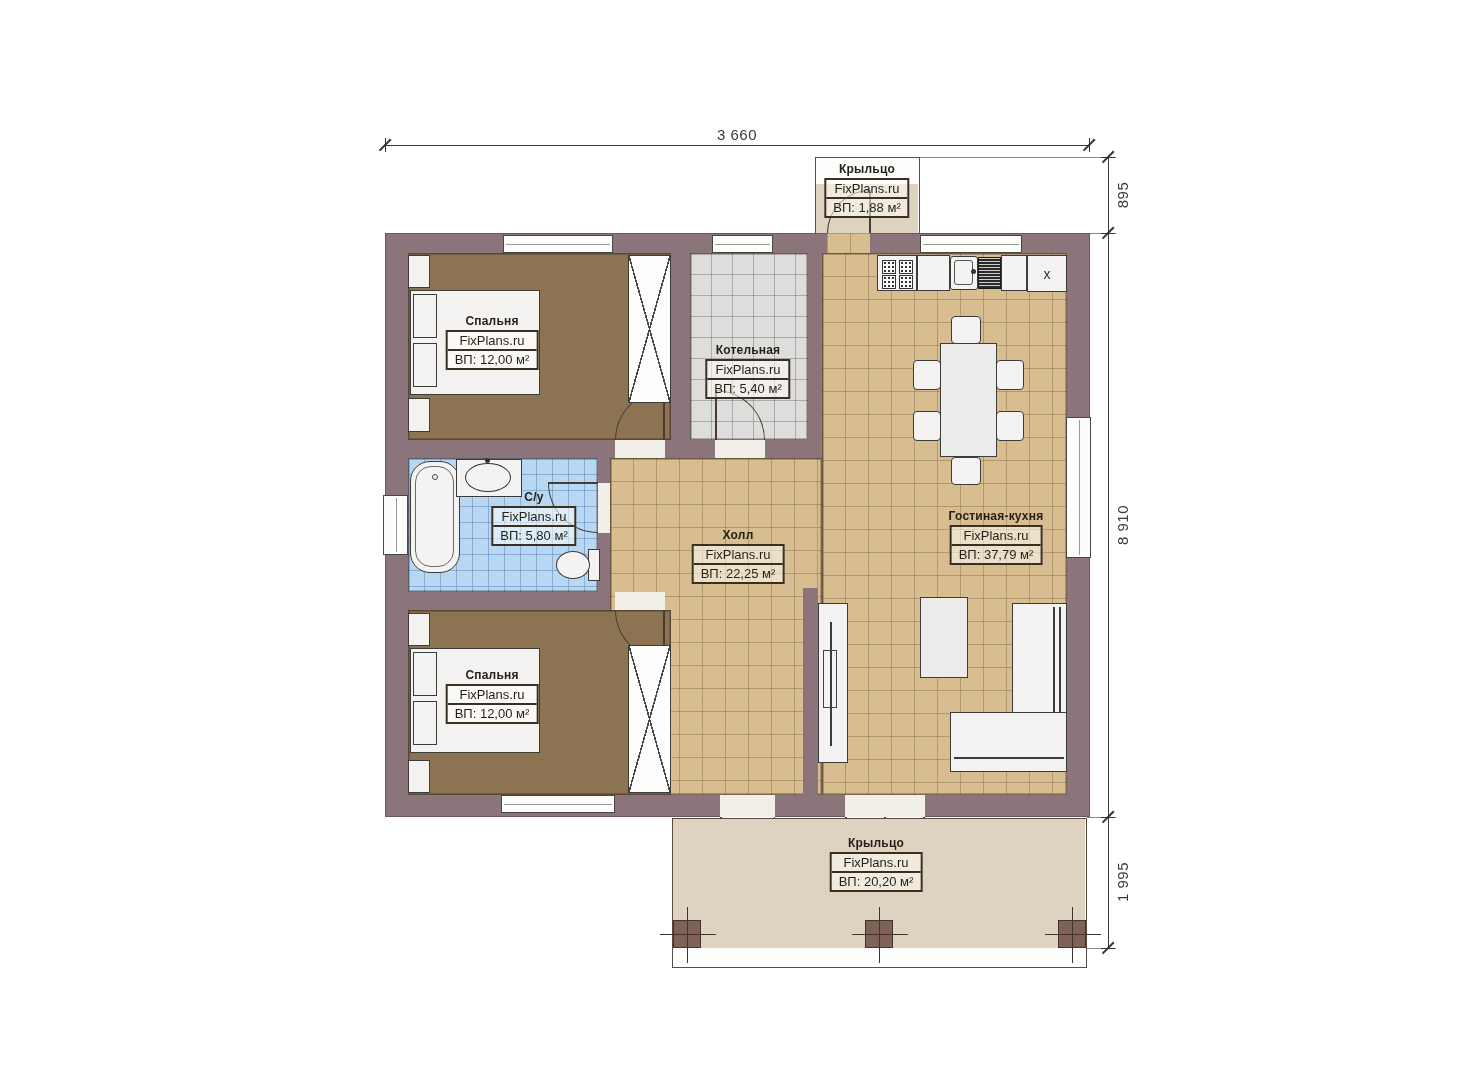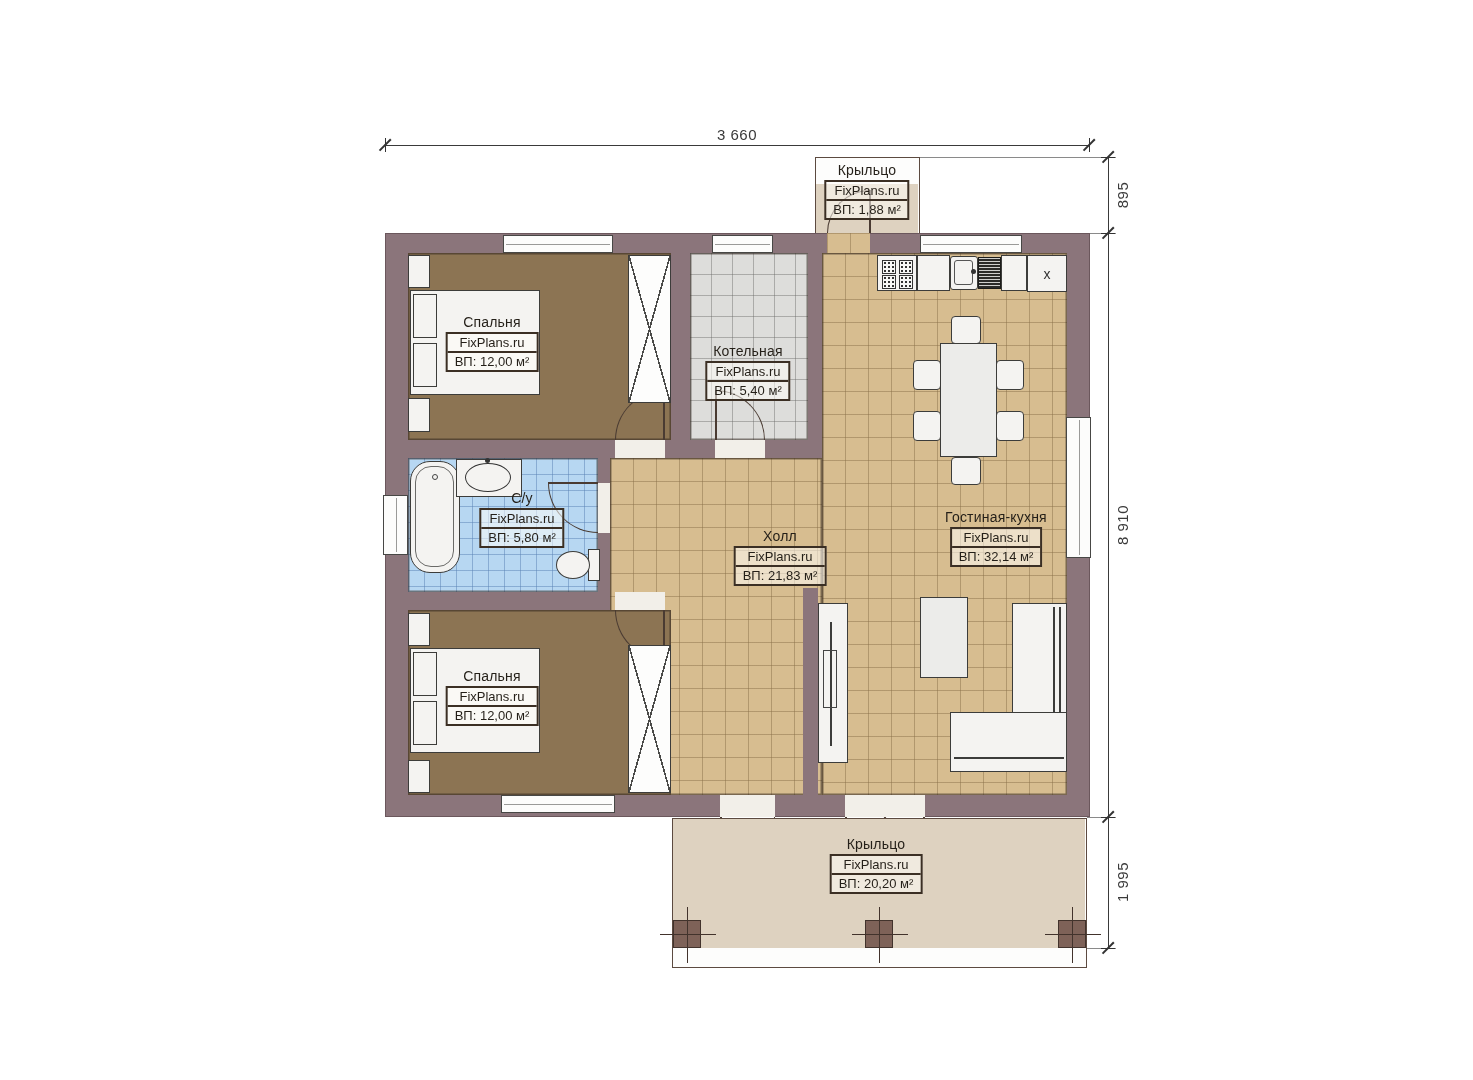--- a/index.html
+++ b/index.html
@@ -51,21 +51,21 @@
   
   .porch-shell{border:1.5px solid #5c4a40;background:#fdfdfc;}
   .porch-fill{background:#ded2c0;}
   .column{background:#7e6258;border:1px solid #42332c;}
   .colline-h{position:absolute;left:-14px;width:56px;height:1px;top:50%;background:#42332c;}
   .colline-v{position:absolute;top:-14px;height:56px;width:1px;left:50%;background:#42332c;}
 
   
   .room-label{display:flex;flex-direction:column;align-items:center;transform:translateX(-50%);
     color:#241f18;white-space:nowrap;}
-  .room-name{font-size:14px;font-weight:normal;margin-bottom:2px;letter-spacing:.2px;}
+  .room-name{font-size:12px;font-weight:bold;margin-bottom:2px;letter-spacing:.2px;}
   .label-box{display:inline-block;border:2px solid #3b2f24;background:rgba(255,253,247,.55);}
   .label-box .row{font-size:13px;padding:1px 7px;text-align:center;}
   .label-box .row.brand{border-bottom:2px solid #3b2f24;}
 
   
   .dimline-h{height:0;border-top:1px solid #3a3a3a;}
   .dimline-v{width:0;border-left:1px solid #3a3a3a;}
   .extline{background:#8a8a8a;}
   .tickV{width:1px;height:14px;background:#333;}
   .tickH{width:14px;height:1px;background:#333;}
@@ -256,41 +256,41 @@
   </div>
 
   <div class="abs room-label" style="left:748px;top:343px">
     <div class="room-name">Котельная</div>
     <div class="label-box">
         <div class="row brand">FixPlans.ru</div>
       <div class="row">ВП: 5,40 м²</div>
       </div>
   </div>
 
-  <div class="abs room-label" style="left:522px;top:490px">
+  <div class="abs room-label" style="left:534px;top:490px">
     <div class="room-name">С/у</div>
     <div class="label-box">
         <div class="row brand">FixPlans.ru</div>
       <div class="row">ВП: 5,80 м²</div>
       </div>
   </div>
 
-  <div class="abs room-label" style="left:780px;top:528px">
+  <div class="abs room-label" style="left:738px;top:528px">
     <div class="room-name">Холл</div>
     <div class="label-box">
         <div class="row brand">FixPlans.ru</div>
-      <div class="row">ВП: 21,83 м²</div>
+      <div class="row">ВП: 22,25 м²</div>
       </div>
   </div>
 
   <div class="abs room-label" style="left:996px;top:509px">
     <div class="room-name">Гостиная-кухня</div>
     <div class="label-box">
         <div class="row brand">FixPlans.ru</div>
-      <div class="row">ВП: 32,14 м²</div>
+      <div class="row">ВП: 37,79 м²</div>
       </div>
   </div>
 
   <div class="abs room-label" style="left:492px;top:668px">
     <div class="room-name">Спальня</div>
     <div class="label-box">
         <div class="row brand">FixPlans.ru</div>
       <div class="row">ВП: 12,00 м²</div>
       </div>
   </div>

